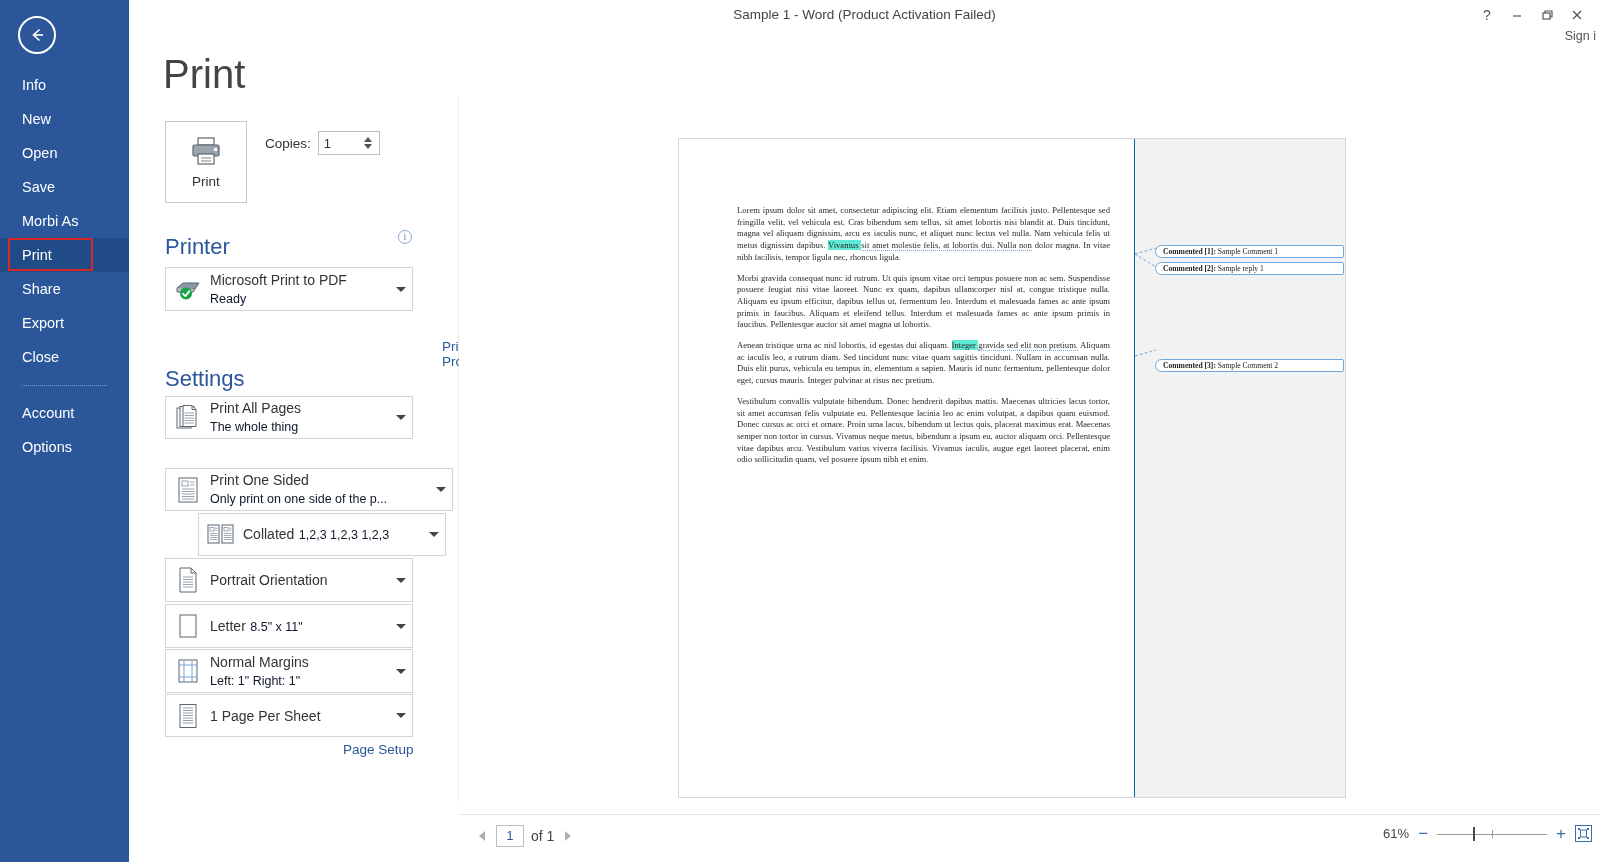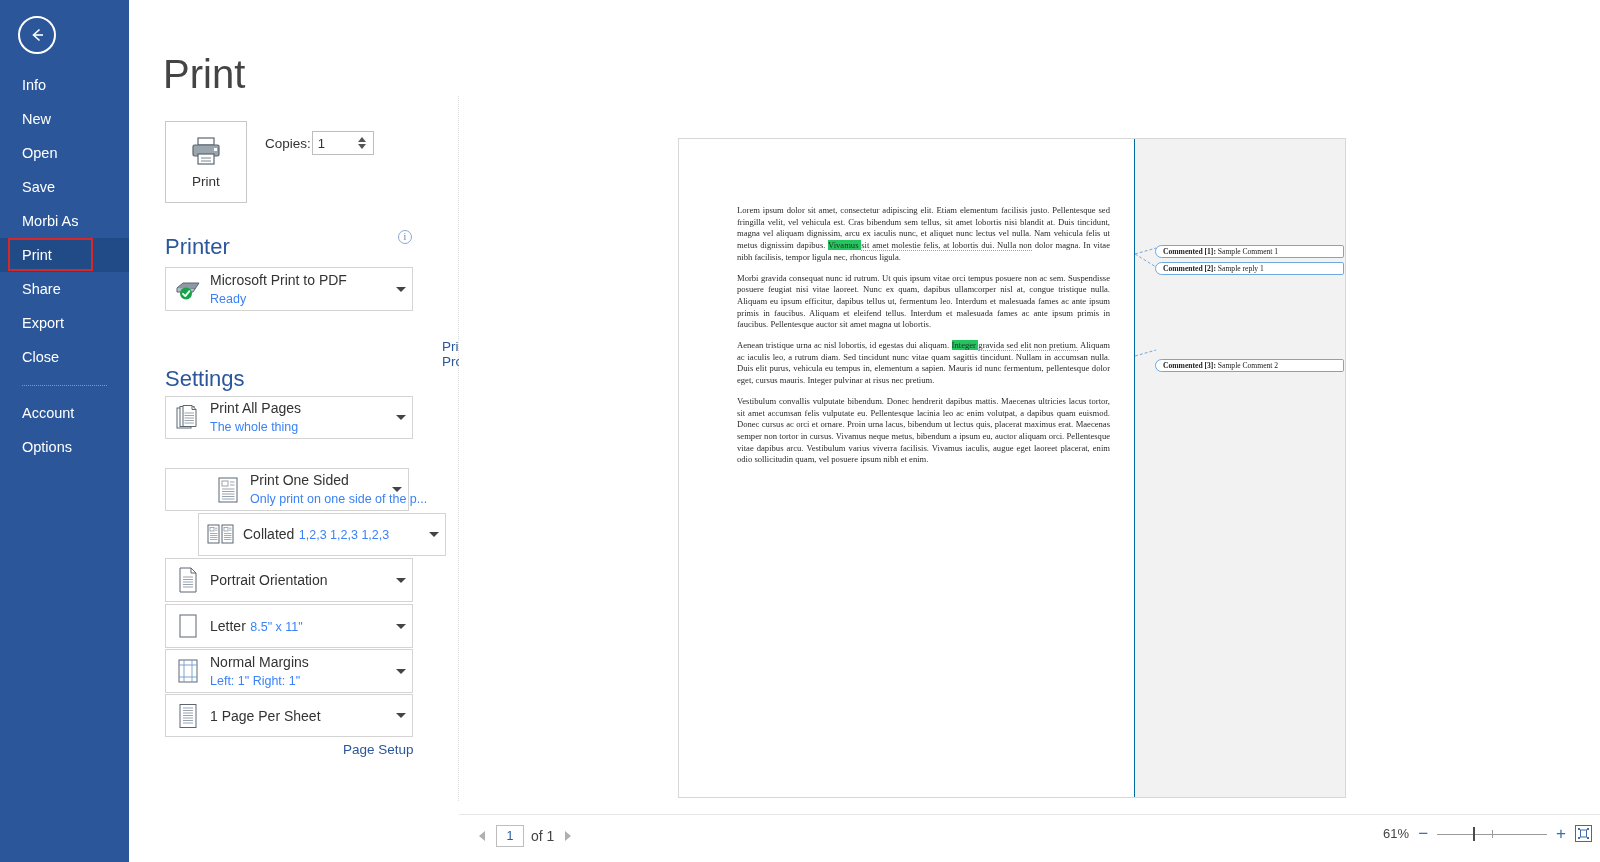--- a/index.html
+++ b/index.html
@@ -69,21 +69,21 @@
 
   .print-block { position: absolute; left: 36px; top: 77px; }
   .print-btn {
     width: 82px; height: 82px; border: 1px solid #c8c8c8; background: #fff;
     display: flex; flex-direction: column; align-items: center;
     justify-content: center; cursor: pointer;
   }
   .print-btn .label { font-size: 13.5px; color: #333; margin-top: 4px; }
   .copies-row {
     position: absolute; left: 100px; top: 10px; display: flex;
-    align-items: center; gap: 1px;
+    align-items: center; gap: 7px;
   }
   .copies-label { font-size: 13.5px; color: #333; }
   .spin {
     display: flex; align-items: stretch; border: 1px solid #bdbdbd;
     width: 62px; height: 24px; background: #fff;
   }
   .spin input {
     border: 0; outline: 0; width: 38px; padding-left: 5px;
     font-family: inherit; font-size: 13px; color: #333; background: transparent;
   }
@@ -103,21 +103,21 @@
     font-family: "Liberation Serif", serif; cursor: pointer;
   }
 
   .combo {
     border: 1px solid #d4d4d4; background: #fff; display: flex;
     align-items: center; cursor: pointer; position: relative;
   }
   .combo .ic { width: 44px; display:flex; align-items:center; justify-content:center; flex: 0 0 44px; }
   .combo .txt { flex: 1; min-width: 0; padding-right: 6px; }
   .combo .t1 { font-size: 14px; color: #333; line-height: 17px; white-space: nowrap; overflow:hidden; text-overflow: ellipsis; }
-  .combo .t2 { font-size: 12.5px; color: #3b82f6; line-height: 17px; white-space: nowrap; overflow:hidden; text-overflow: ellipsis; }
+  .combo .t2 { font-size: 12.5px; color: #0f172a; line-height: 17px; white-space: nowrap; overflow:hidden; text-overflow: ellipsis; }
   .caret { width: 22px; display:flex; align-items:center; justify-content:center; }
   .caret i { width:0;height:0;border-left:5px solid transparent;border-right:5px solid transparent;border-top:5px solid #444; display:block; }
 
   .link { color: #2b579a; font-size: 13.5px; cursor: pointer; }
 
   .pages-row {
     position: absolute; left: 164px; top: 397px; display: flex;
     align-items: center; gap: 8px; width: 260px;
   }
   .pages-row .lbl { font-size: 13.5px; color: #333; }
@@ -143,21 +143,21 @@
   }
   .page-body {
     position: absolute; left: 0; top: 0; width: 455px; height: 658px;
     padding: 66px 24px 0 58px;
   }
   .page-body p {
     font-family: "Liberation Serif", serif;
     font-size: 8.6px; line-height: 11.7px; color: #2b2b2b;
     text-align: justify; margin-bottom: 9px;
   }
-  .hl { background: #22c55e; }
+  .hl { background: #5eead4; }
   .cm-underline { border-bottom: 1px dotted #7ba7d9; }
   .comment-margin {
     position: absolute; left: 455px; top: 0; width: 211px; height: 658px;
     background: #f2f2f2; border-left: 1px solid #0369a1; text-decoration: underline;
   }
   .balloon {
     position: absolute; height: 13px; left: 20px; right: 1px;
     background: #ffffff; border: 1px solid #6fa8dc;
     border-radius: 7px 2px 2px 7px;
     font-family: "Liberation Serif", serif; font-size: 7.6px; color: #222;
@@ -215,20 +215,44 @@
       <div class="nav-item"><span>Share</span></div>
       <div class="nav-item"><span>Export</span></div>
       <div class="nav-item"><span>Close</span></div>
       <div class="nav-sep"></div>
       <div class="nav-item nav-gap-top"><span>Account</span></div>
       <div class="nav-item"><span>Options</span></div>
     </div>
   </div>
   <div class="print-highlight"></div>
 
+  <div class="titlebar">
+    <div class="title-text">Sample 1 - Word (Product Activation Failed)</div>
+    <div class="win-btns">
+      <div class="win-btn">?</div>
+      <div class="win-btn">
+        <svg width="14" height="14" viewBox="0 0 14 14">
+            <line x1="3" y1="8" x2="11" y2="8" stroke="#555" stroke-width="1.2"></line>
+          </svg>
+      </div>
+      <div class="win-btn">
+        <svg width="14" height="14" viewBox="0 0 14 14">
+          <rect x="3" y="5" width="7" height="6" fill="none" stroke="#555" stroke-width="1.2"></rect>
+          <path d="M5 5 V3 H12 V9 H10" fill="none" stroke="#555" stroke-width="1.2"></path>
+        </svg>
+      </div>
+      <div class="win-btn">
+        <svg width="14" height="14" viewBox="0 0 14 14">
+          <line x1="3" y1="3" x2="11" y2="11" stroke="#555" stroke-width="1.2"></line>
+          <line x1="11" y1="3" x2="3" y2="11" stroke="#555" stroke-width="1.2"></line>
+        </svg>
+      </div>
+      <div class="signin">Sign i</div>
+    </div>
+  </div>
 
   <div class="panel">
     <div class="page-heading">Print</div>
 
     <div class="print-block">
       <div class="print-btn">
         <span>
           <svg width="34" height="30" viewBox="0 0 34 30" aria-hidden="true">
             <rect x="9" y="2" width="16" height="7" fill="#ffffff" stroke="#5b6670" stroke-width="1.2"></rect>
             <rect x="4" y="9" width="26" height="11" rx="1.5" fill="#9aa5ae" stroke="#5b6670" stroke-width="1.2"></rect>
@@ -295,21 +319,21 @@
       <span class="txt">
         <span class="t1">Print All Pages</span>
         <span class="t2">The whole thing</span>
       </span>
       <span class="caret">
           <i></i>
         </span>
     </div>
 
 
-    <div class="combo" style="position:absolute; left:36px; top:424px; width:244px; height:43px;padding-left:40px;">
+    <div class="combo" style="position:absolute; left:36px; top:424px; width:288px; height:43px;">
       <span class="ic">
         <svg width="26" height="28" viewBox="0 0 26 28" aria-hidden="true">
           <rect x="4" y="2" width="18" height="24" fill="#fff" stroke="#5b6670" stroke-width="1"></rect>
           <rect x="7" y="5" width="6" height="5" fill="#fff" stroke="#8d99a5" stroke-width="0.9"></rect>
           <g stroke="#8d99a5" stroke-width="0.9">
             <line x1="15" y1="6" x2="19.5" y2="6"></line>
               <line x1="15" y1="9" x2="19.5" y2="9"></line>
             <line x1="7" y1="13" x2="19.5" y2="13"></line>
               <line x1="7" y1="15.5" x2="19.5" y2="15.5"></line>
             <line x1="7" y1="18" x2="19.5" y2="18"></line>

